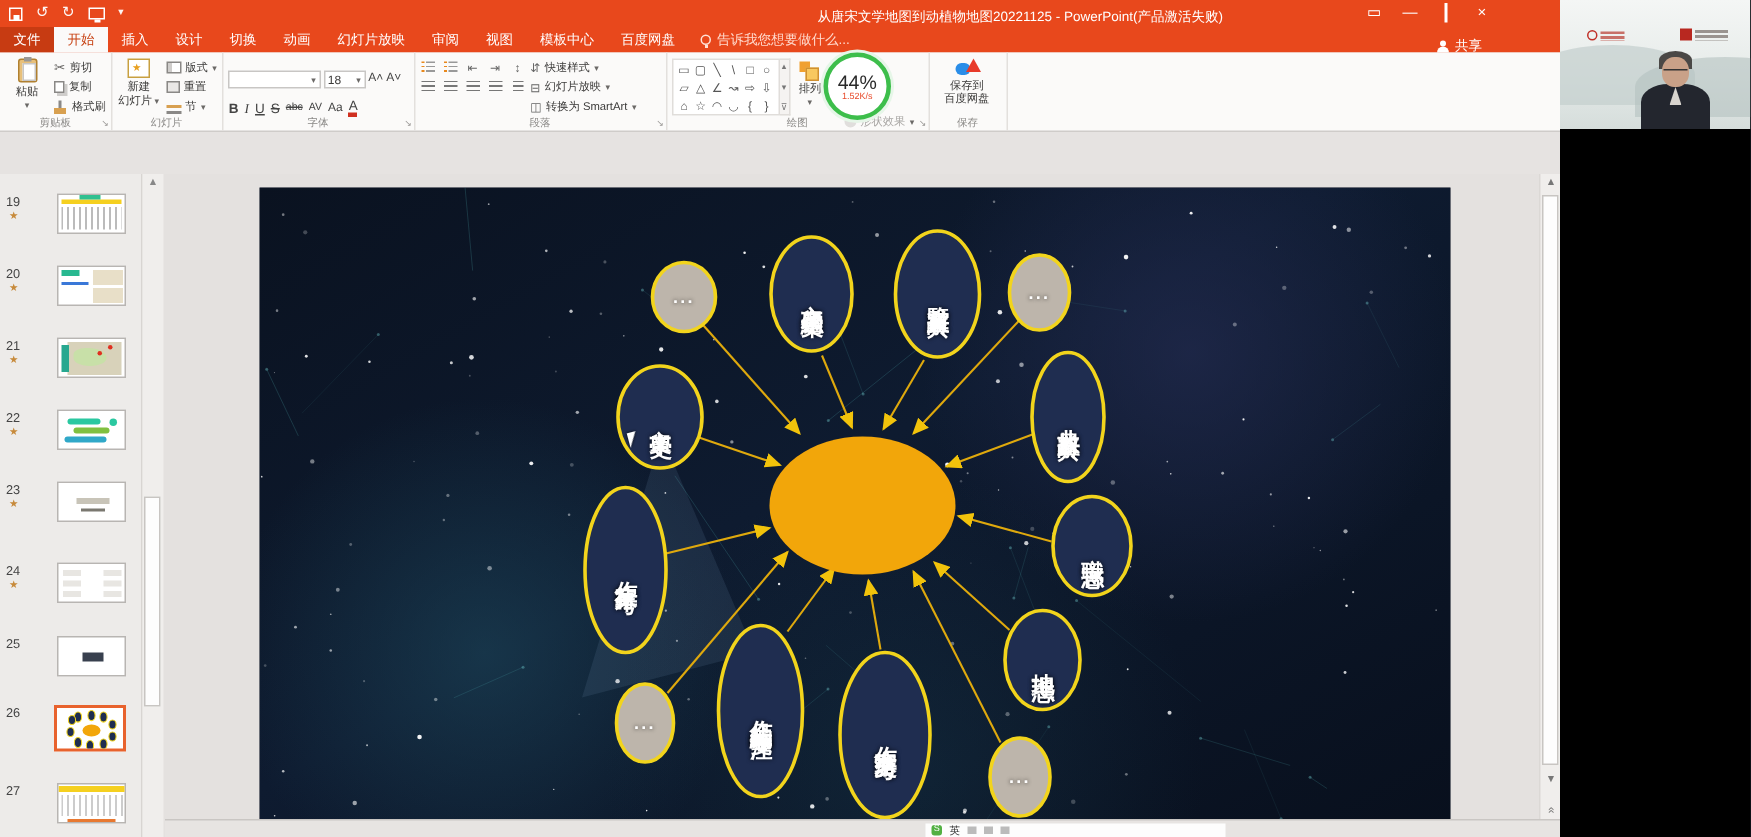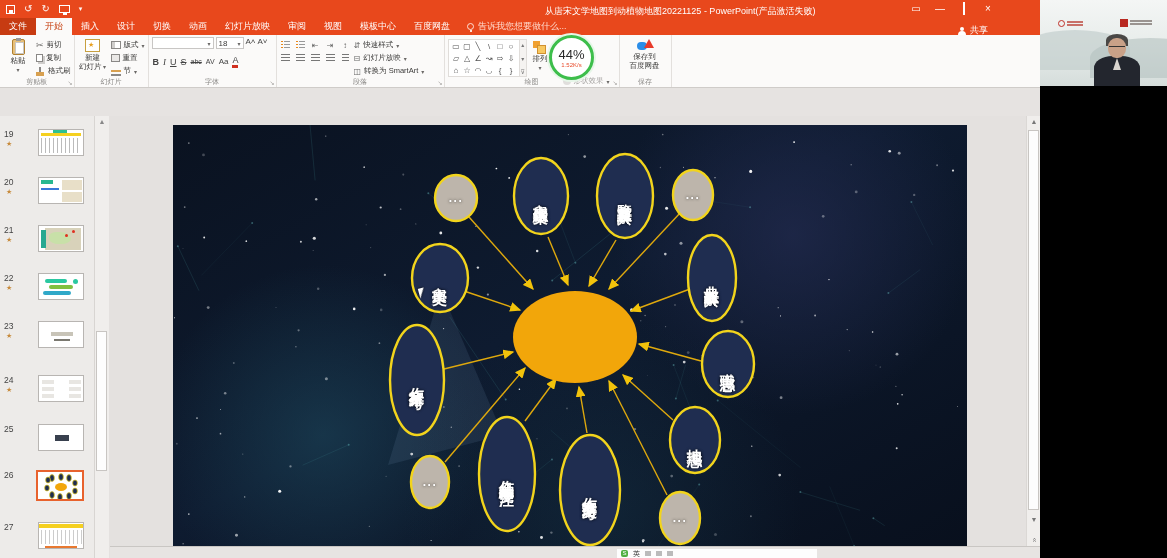--- a/index.html
+++ b/index.html
@@ -54,21 +54,21 @@
   .ic-brush::after{content:"";position:absolute;left:3px;top:0;width:2px;height:5px;background:#8A8886;}
   .ic-newslide{width:15px;height:13px;background:#fff;border:1px solid #C8A040;position:relative;}
   .ic-newslide::after{content:"★";position:absolute;left:2px;top:1px;font-size:7px;color:#E8A020;}
   .ic-layout{width:10px;height:8px;border:1px solid #8A8886;background:linear-gradient(90deg,#CFCDCB 3px,#fff 3px);}
   .ic-reset{width:9px;height:8px;border:1px solid #8A8886;background:#EAE8E6;}
   .ic-section{width:10px;height:2px;background:#D8A050;box-shadow:0 4px 0 #8A8886;}
   .combo{height:12px;border:1px solid #C8C6C4;background:#fff;font-size:8px;color:#3B3A39;display:flex;align-items:center;justify-content:space-between;padding:0 2px;}
   .fontrow{display:flex;gap:2px;}
   .f2row{display:flex;gap:4px;align-items:center;margin-top:3px;padding-left:1px;}
   .fbtn{font-size:9px;color:#444;line-height:10px;}
-  .fontgrp{display:flex;flex-direction:column;padding-top:2px;}
+  .fontgrp{display:flex;flex-direction:column;padding-top:12px;}
   .ic-grow{color:#444;font-size:8px;}
   .pararow{display:flex;gap:4px;align-items:center;}
   .pbox{width:11px;height:10px;border:1px solid transparent;display:flex;align-items:center;justify-content:center;}
   .bars{width:9px;height:8px;background:repeating-linear-gradient(#777 0 1px,transparent 1px 3px);}
   .bars.half{background:repeating-linear-gradient(#777 0 1px,transparent 1px 3px);width:7px;}
   .dotbars{position:relative;width:10px;height:8px;background:repeating-linear-gradient(#999 0 1px,transparent 1px 3px);}
   .dotbars::before{content:"";position:absolute;left:-3px;top:0;width:2px;height:8px;background:repeating-linear-gradient(#E8881C 0 1px,transparent 1px 3px);}
   .paracol{display:flex;flex-direction:column;gap:1px;padding-top:2px;}
   .shapegrid{display:grid;grid-template-columns:repeat(6,11px);grid-auto-rows:12px;border:1px solid #E0DDDA;background:#fff;padding:1px 2px;align-items:center;justify-items:center;}
   .sg{font-size:8px;color:#555;line-height:10px;}

